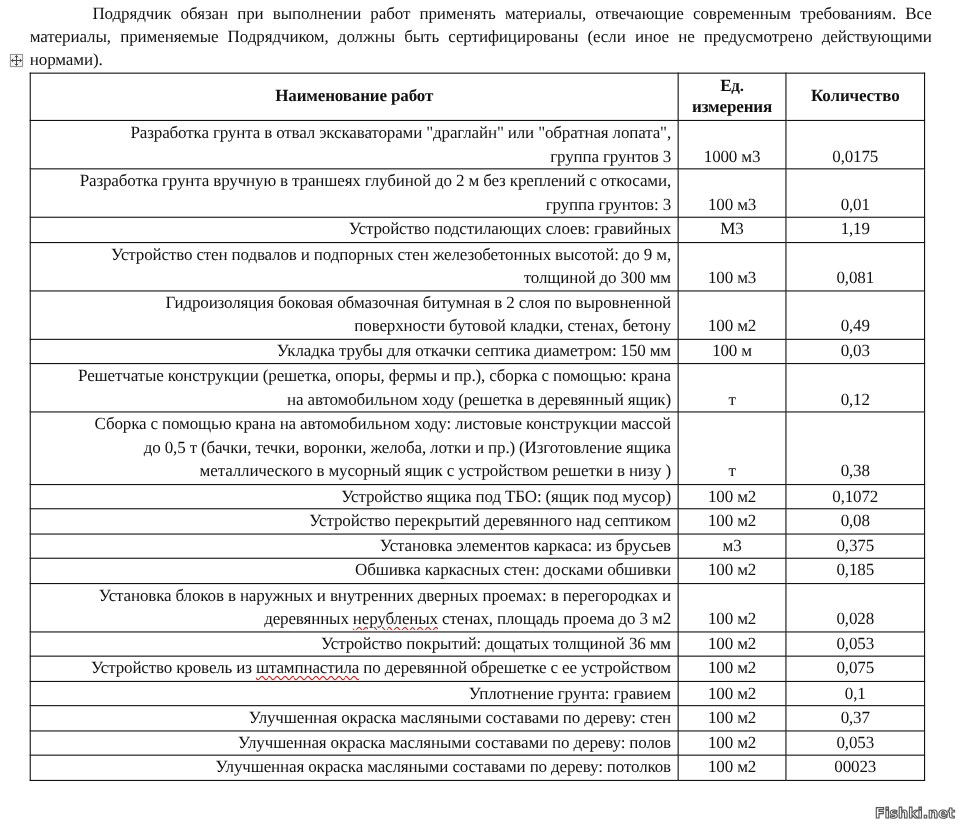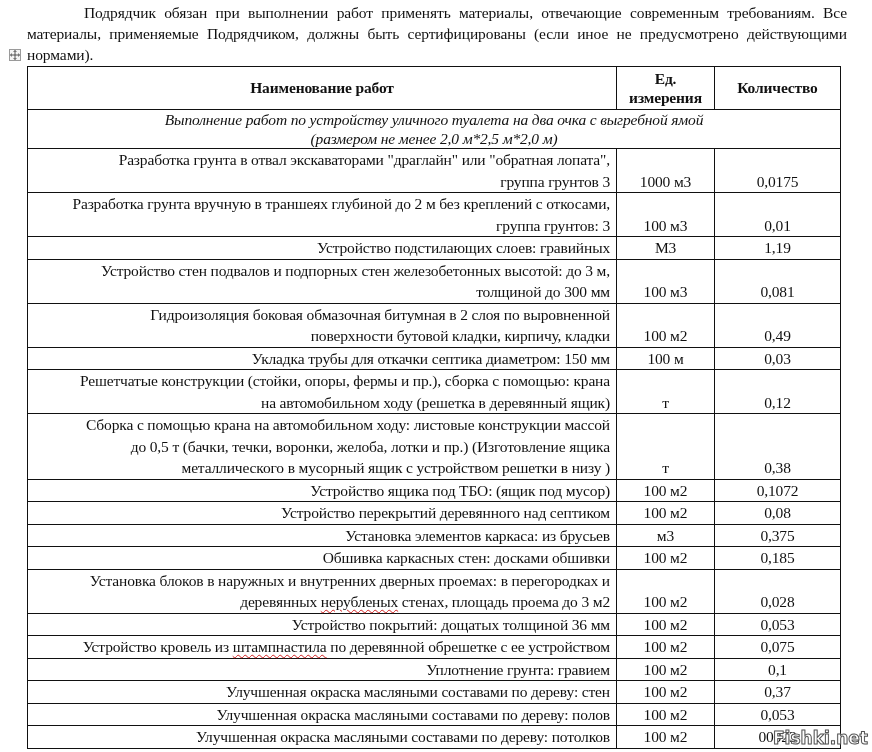--- a/index.html
+++ b/index.html
@@ -90,21 +90,21 @@
     text-decoration-color: #d02020;
     text-decoration-thickness: 1px;
     text-underline-offset: 2px;
   }
   .watermark {
     position: absolute;
     right: 4px;
     bottom: 4px;
     font-family: "DejaVu Sans", sans-serif;
     font-weight: bold;
-    font-size: 17px;
+    font-size: 13px;
     color: #ffffff;
     letter-spacing: 0px;
     -webkit-text-stroke: 1px #555555;
     text-shadow: 0 0 1px #888;
   }
 </style>
 </head>
 <body>
 
 <div class="intro">
@@ -128,65 +128,59 @@
     <tr>
       <th>Наименование работ</th>
       <th class="h-unit">
         <span>Ед.</span><br>
         <span>измерения</span>
       </th>
       <th>Количество</th>
     </tr>
   </thead>
   <tbody>
-    <tr>
-      <td class="section" colspan="3">
-        <span>Выполнение работ по устройству уличного туалета на два очка с выгребной ямой</span><br>
-        <span>(размером не менее 2,0 м*2,5 м*2,0 м)</span>
-      </td>
-    </tr>
 
     <tr>
       <td class="name"><span>Разработка грунта в отвал экскаваторами "драглайн" или "обратная лопата",</span><br><span>группа грунтов 3</span></td>
       <td class="unit">1000 м3</td>
       <td class="qty">0,0175</td>
     </tr>
 
     <tr>
       <td class="name"><span>Разработка грунта вручную в траншеях глубиной до 2 м без креплений с откосами,</span><br><span>группа грунтов: 3</span></td>
       <td class="unit">100 м3</td>
       <td class="qty">0,01</td>
     </tr>
 
     <tr class="one">
       <td class="name">Устройство подстилающих слоев: гравийных</td>
       <td class="unit">М3</td>
       <td class="qty">1,19</td>
     </tr>
 
     <tr>
-      <td class="name"><span>Устройство стен подвалов и подпорных стен железобетонных высотой: до 3 м,</span><br><span>толщиной до 300 мм</span></td>
+      <td class="name"><span>Устройство стен подвалов и подпорных стен железобетонных высотой: до 9 м,</span><br><span>толщиной до 300 мм</span></td>
       <td class="unit">100 м3</td>
       <td class="qty">0,081</td>
     </tr>
 
     <tr>
-      <td class="name"><span>Гидроизоляция боковая обмазочная битумная в 2 слоя по выровненной</span><br><span>поверхности бутовой кладки, кирпичу, кладки</span></td>
+      <td class="name"><span>Гидроизоляция боковая обмазочная битумная в 2 слоя по выровненной</span><br><span>поверхности бутовой кладки, стенах, бетону</span></td>
       <td class="unit">100 м2</td>
       <td class="qty">0,49</td>
     </tr>
 
     <tr class="one">
       <td class="name"><span>Укладка </span><span class="gram">трубы  для</span><span> откачки септика диаметром:  150 мм</span></td>
       <td class="unit">100 м</td>
       <td class="qty">0,03</td>
     </tr>
 
     <tr>
-      <td class="name"><span>Решетчатые конструкции (стойки, опоры, фермы и пр.), сборка с помощью: крана</span><br><span>на автомобильном ходу (решетка в </span><span class="gram">деревянный  ящик</span><span>)</span></td>
+      <td class="name"><span>Решетчатые конструкции (решетка, опоры, фермы и пр.), сборка с помощью: крана</span><br><span>на автомобильном ходу (решетка в </span><span class="gram">деревянный  ящик</span><span>)</span></td>
       <td class="unit">т</td>
       <td class="qty">0,12</td>
     </tr>
 
     <tr>
       <td class="name"><span>Сборка с помощью крана на автомобильном ходу: листовые конструкции массой</span><br><span>до 0,5 т (бачки, течки, воронки, желоба, лотки и пр.) (Изготовление ящика</span><br><span class="gram">металлического  в</span><span> мусорный ящик с устройством решетки  в низу )</span></td>
       <td class="unit">т</td>
       <td class="qty">0,38</td>
     </tr>
 

